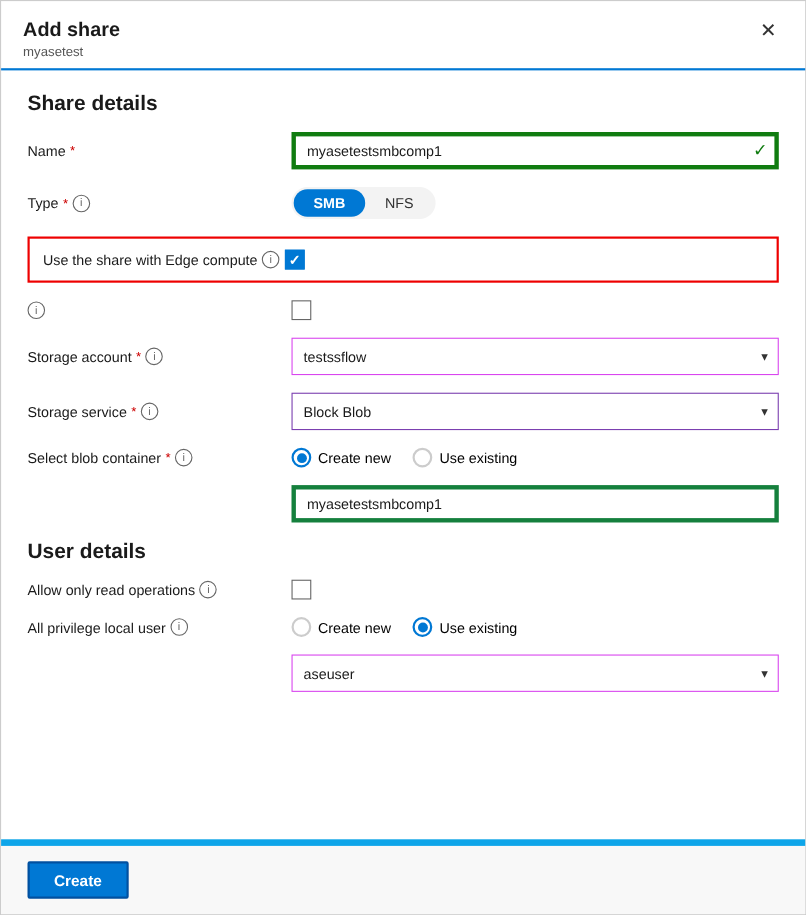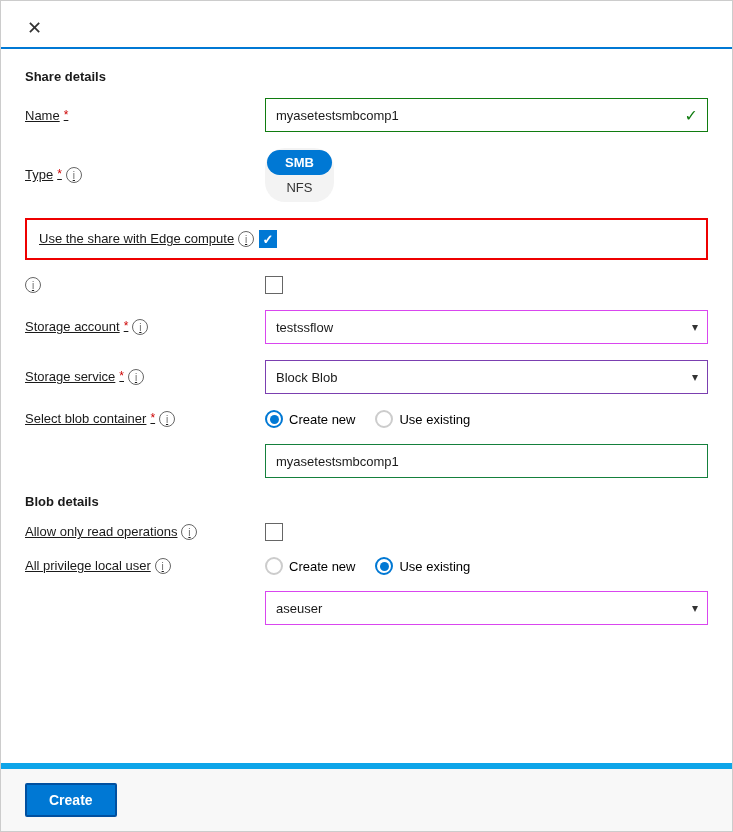--- a/index.html
+++ b/index.html
@@ -48,38 +48,38 @@
       color: #333;
       padding: 2px 6px;
       line-height: 1;
     }
     .dialog-body {
       flex: 1;
       padding: 20px 24px;
       overflow-y: auto;
     }
     .section-title {
-      font-size: 13px;
+      font-size: 19px;
       font-weight: 600;
       color: #1a1a1a;
       margin-bottom: 14px;
     }
     .form-row {
       display: flex;
       align-items: center;
       margin-bottom: 16px;
     }
     .form-label {
       width: 240px;
       font-size: 13px;
       color: #1a1a1a;
       display: flex;
+      align-items: center;
       gap: 4px;
       flex-shrink: 0;
-      text-decoration: underline;
     }
     .required {
       color: #c00;
       font-size: 12px;
     }
     .info-icon {
       display: inline-flex;
       width: 16px;
       height: 16px;
       border: 1px solid #666;
@@ -89,21 +89,21 @@
       font-size: 10px;
       color: #666;
       cursor: default;
     }
     .form-control {
       flex: 1;
     }
     .text-input {
       width: 100%;
       height: 34px;
-      border: 1px solid #15803d;
+      border: 4px solid #15803d;
       padding: 0 10px;
       font-size: 13px;
       color: #1a1a1a;
       outline: none;
     }
     .text-input.valid {
       border-color: #107c10;
     }
     .input-wrapper {
       position: relative;
@@ -118,21 +118,20 @@
       font-size: 16px;
     }
     
     .toggle-group {
       display: flex;
       align-items: center;
       background: #f3f3f3;
       border-radius: 20px;
       padding: 2px;
       width: fit-content;
-      flex-direction: column;
     }
     .toggle-btn {
       padding: 5px 18px;
       border: none;
       border-radius: 18px;
       font-size: 13px;
       cursor: pointer;
       background: transparent;
       color: #333;
     }
@@ -271,20 +270,24 @@
     .sub-input-wrapper {
       margin-left: 240px;
     }
   </style>
 </head>
 <body>
 
 <div class="dialog">
 
   <div class="dialog-header">
+    <div class="dialog-title-block">
+      <div class="dialog-title">Add share</div>
+      <div class="dialog-subtitle">myasetest</div>
+    </div>
     <button class="close-btn">✕</button>
   </div>
 
   <div class="dialog-body">
 
     <div class="section-title">Share details</div>
 
     <div class="form-row">
       <div class="form-label">
         <span>Name</span>
@@ -387,21 +390,21 @@
       </div>
     </div>
 
     <div class="sub-row">
       <div class="sub-input-wrapper">
         <input class="text-input" type="text" value="myasetestsmbcomp1" style="">
       </div>
     </div>
 
     <div class="section-divider"></div>
-    <div class="section-title">Blob details</div>
+    <div class="section-title">User details</div>
 
     <div class="form-row">
       <div class="form-label">
         <span>Allow only read operations</span>
         <span class="info-icon">i</span>
       </div>
       <div class="form-control">
         <div class="checkbox-empty"></div>
       </div>
     </div>

